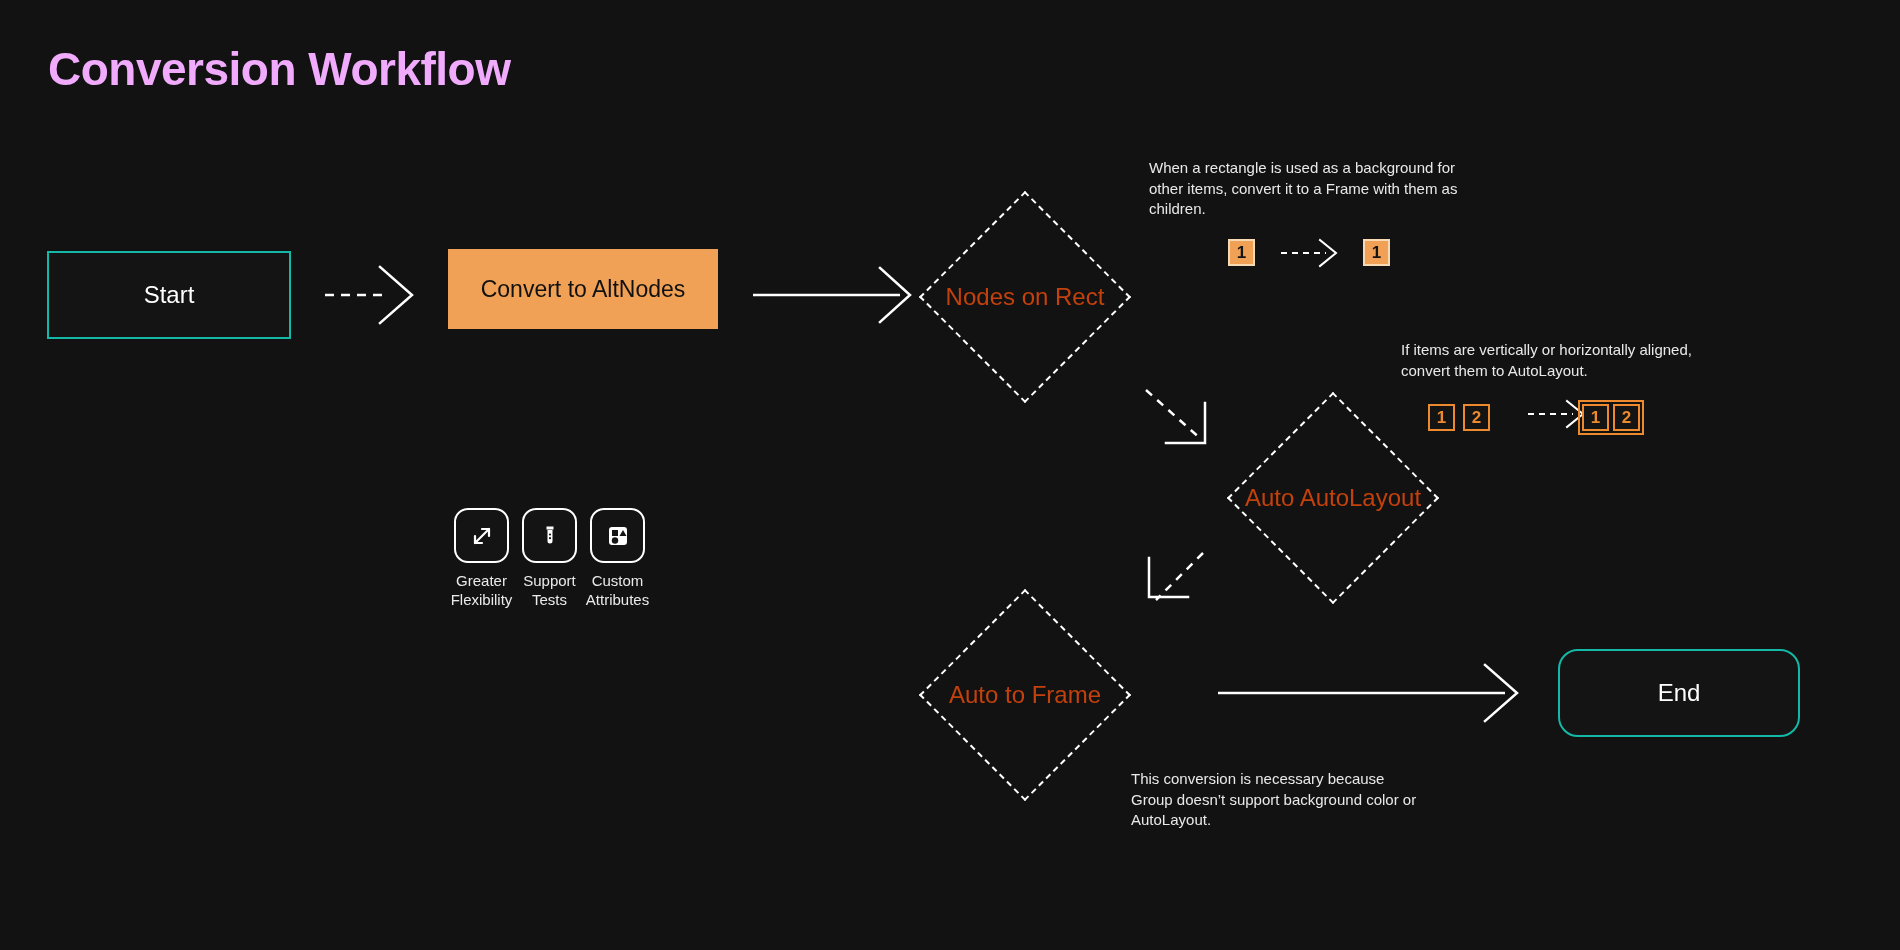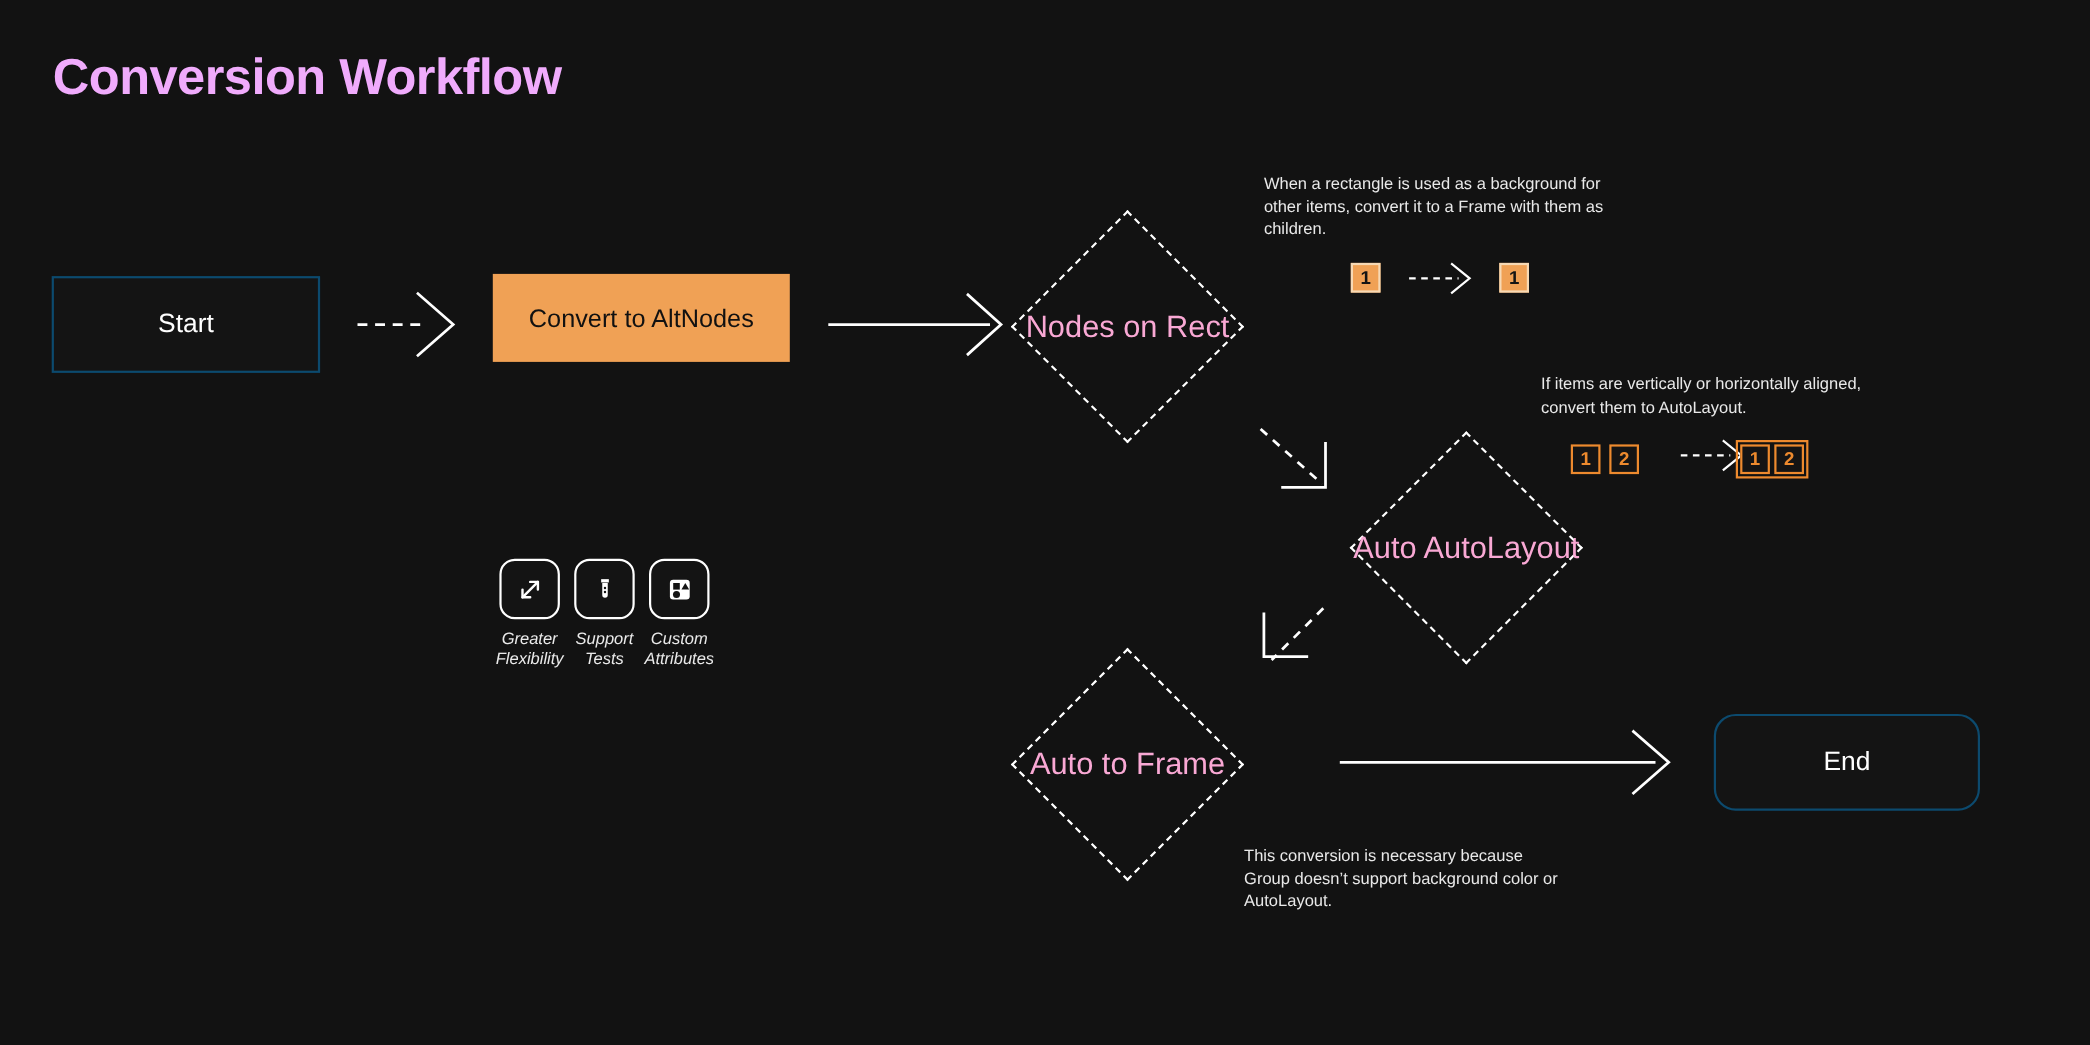--- a/index.html
+++ b/index.html
@@ -14,21 +14,21 @@
   
   .title {
     position:absolute; left:48px; top:42px;
     font-size:46px; font-weight:bold; color:#f0abfc;
     letter-spacing:-0.5px;
   }
 
   
   .term-box {
     position:absolute;
-    border:2px solid #0c4a6e;
+    border:2px solid #14b8a6;
     background:#141414;
     display:flex; align-items:center; justify-content:center;
     color:#ffffff; font-size:24px;
   }
 
   
   .proc-box {
     position:absolute;
     background:#F0A155;
     display:flex; align-items:center; justify-content:center;
@@ -41,21 +41,21 @@
     position:absolute; left:0; top:0;
     width:100%; height:100%;
     border:2px dashed #ffffff;
     transform:rotate(45deg);
     background:transparent;
   }
   .diamond-label {
     position:absolute; left:50%; top:50%;
     transform:translate(-50%,-50%);
     white-space:nowrap;
-    color:#f9a8d4; font-size:28px;
+    color:#c2410c; font-size:24px;
     text-align:center;
   }
 
   
   .note {
     position:absolute;
     color:#e9e9e9; font-size:15px; line-height:1.38;
   }
   .desc {
     position:absolute;
@@ -68,21 +68,20 @@
   .feature-icon {
     width:55px; height:55px;
     border:2px solid #ffffff; border-radius:14px;
     display:flex; align-items:center; justify-content:center;
     background:#141414;
   }
   .feature-label {
     margin-top:9px; text-align:center;
     color:#eaeaea; font-size:15px; line-height:1.25;
     white-space:pre-line;
-    font-style:italic;
   }
 
   
   .badge-filled {
     width:27px; height:27px;
     background:#F0A155; border:2px solid #F7D9B4;
     display:flex; align-items:center; justify-content:center;
     color:#141414; font-size:17px; font-weight:bold;
   }
   .badge-outline {

